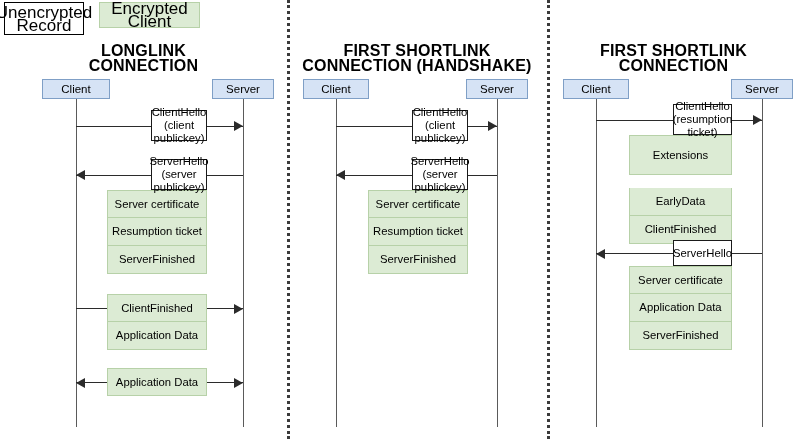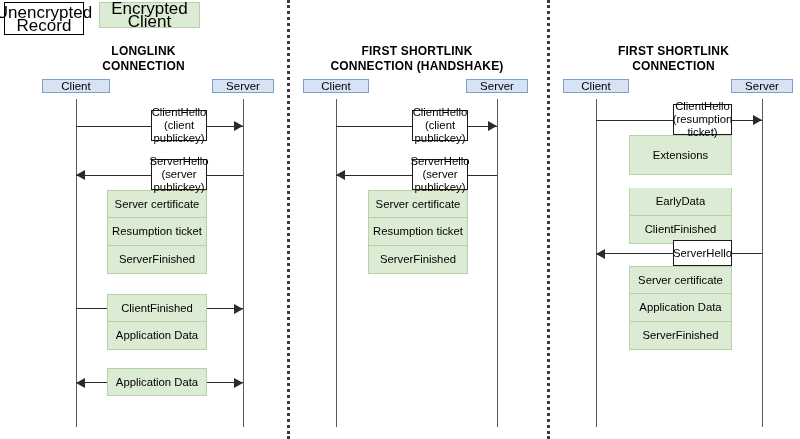--- a/index.html
+++ b/index.html
@@ -34,25 +34,25 @@
   
   .sep{
     position:absolute;top:0;width:0;height:439px;
     border-left:3px dotted #3b3b3b;
   }
 
   
   .diagram{position:absolute;top:0;height:439px;}
   .dg-title{
     position:absolute;top:44px;left:0;width:100%;
-    text-align:center;font-size:12px;font-weight:bold;
+    text-align:center;font-size:16px;font-weight:bold;
     line-height:14.5px;letter-spacing:.2px;
   }
   .actor{
-    position:absolute;top:79px;height:14px;
+    position:absolute;top:79px;height:20px;
     box-sizing:border-box;
     background:#d6e3f5;border:1px solid #7f9fc6;
     display:flex;align-items:center;justify-content:center;
     font-size:11.5px;color:#000;
   }
   .lifeline{
     position:absolute;width:0;
     border-left:1.7px solid #5a5a5a;
   }
 

